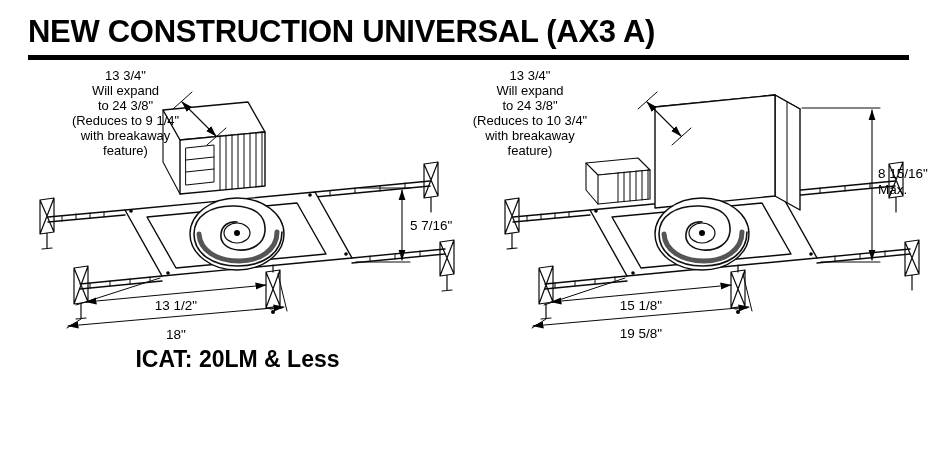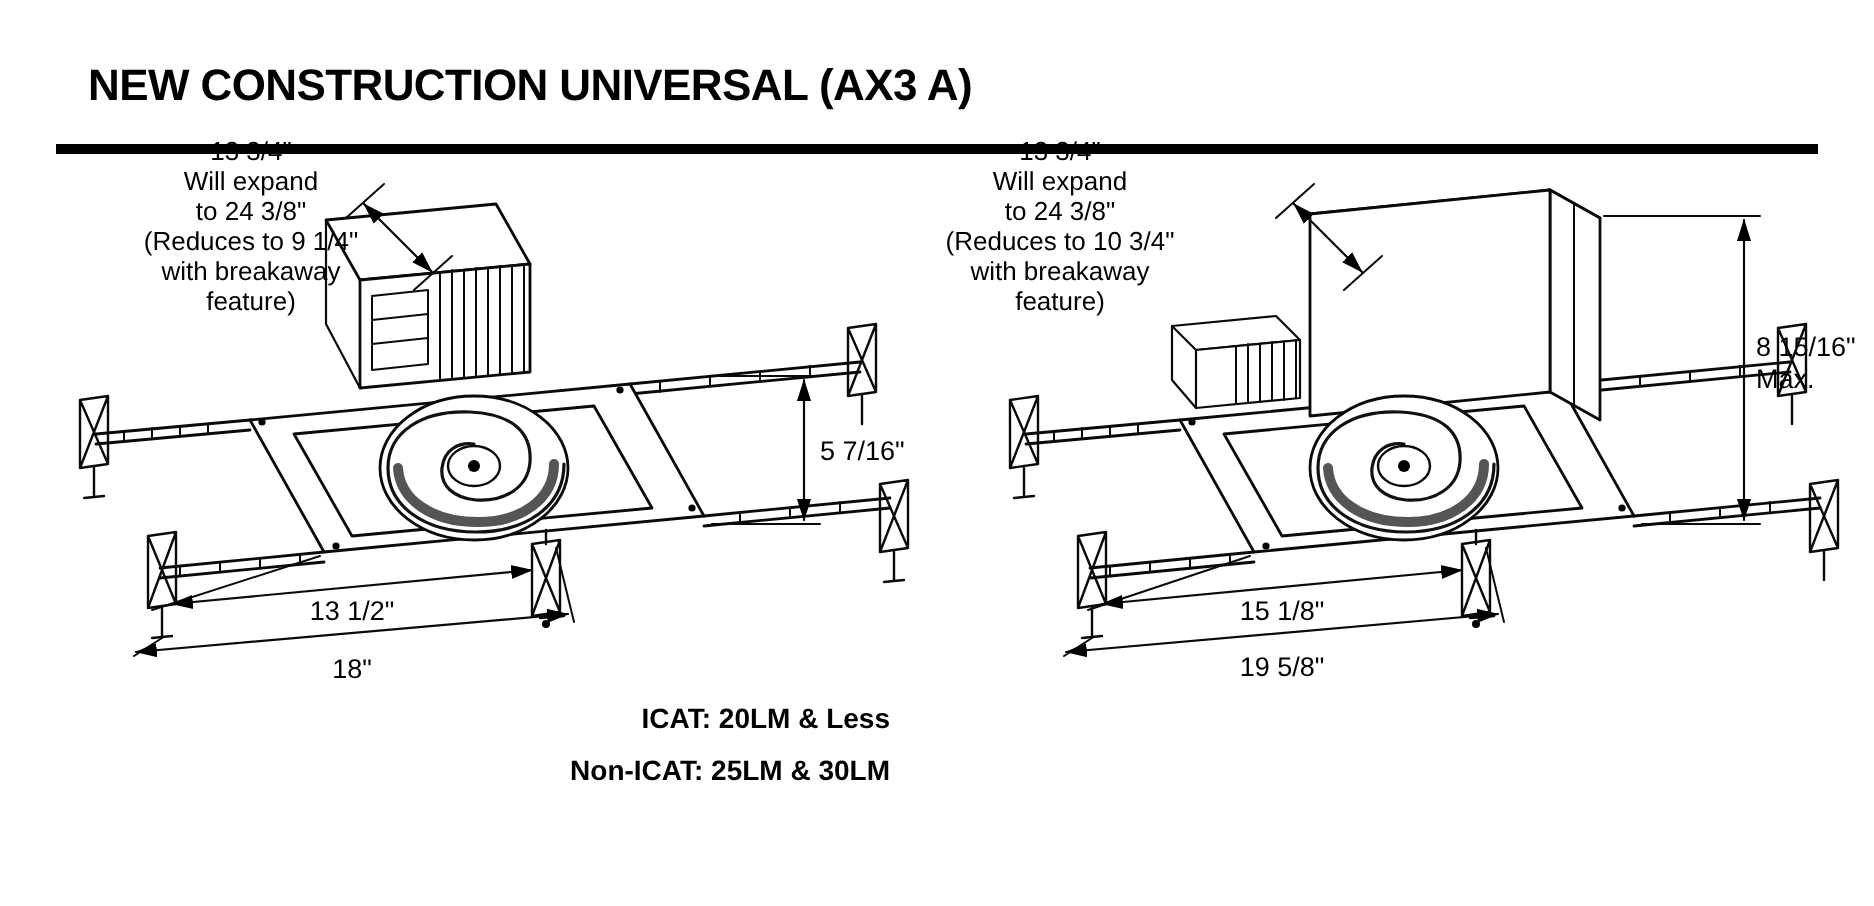--- a/index.html
+++ b/index.html
@@ -2,34 +2,34 @@
 <html><head>
 <meta charset="utf-8">
 <style>
   html,body{margin:0;padding:0;}
   body{
     width:937px;height:453px;position:relative;overflow:hidden;
     background:#ffffff;color:#000;
     font-family:"Liberation Sans", sans-serif;
   }
   .header{position:absolute;left:28px;top:14px;width:881px;}
-  .page-title{font-size:22px;font-weight:700;letter-spacing:-0.3px;margin:16px;color:#000;}
+  .page-title{font-size:31px;font-weight:700;letter-spacing:-0.3px;margin:0;color:#000;}
   .title-rule{height:5px;background:#000;margin-top:5px;}
   .figure{position:absolute;top:62px;}
   .figure svg{position:absolute;left:0;top:0;}
   #fig-left{left:30px;width:450px;height:350px;}
   #fig-right{left:450px;width:487px;height:350px;}
   .note{
     position:absolute;text-align:center;font-size:13px;line-height:15px;color:#000;
   }
   #fig-left .note{left:8px;top:6px;width:175px;}
   #fig-right .note{left:0px;top:6px;width:160px;}
   .dim-label{position:absolute;font-size:13.5px;color:#000;white-space:nowrap;}
   .dim-center{text-align:center;}
-  .caption{position:absolute;text-align:right;font-weight:700;font-size:14px;line-height:26px;}
+  .caption{position:absolute;text-align:center;font-weight:700;font-size:23px;line-height:26px;}
   #fig-left .caption{left:0;top:284px;width:415px;}
   #fig-right .caption{left:0;top:292px;width:487px;}
 </style>
 </head>
 <body>
 
 <div class="header">
   <h1 class="page-title">NEW CONSTRUCTION UNIVERSAL (AX3 A)</h1>
   <div class="title-rule"></div>
 </div>
@@ -111,21 +111,20 @@
     <div>with breakaway</div>
     <div>feature)</div>
   </div>
 
   <div class="dim-label" style="left:380px;top:156px;">5 7/16"</div>
   <div class="dim-label dim-center" style="left:106px;top:236px;width:80px;">13 1/2"</div>
   <div class="dim-label dim-center" style="left:116px;top:265px;width:60px;">18"</div>
 
   <div class="caption">
     <div>ICAT: 20LM &amp; Less</div>
-    <div>Non-ICAT: 25LM &amp; 30LM</div>
   </div>
 </div>
 
 <div class="figure" id="fig-right">
   <svg viewBox="0 0 487 345" width="487" height="345">
     <defs>
       <marker id="ahR" viewBox="0 0 10 10" refX="9.5" refY="5" markerWidth="10" markerHeight="10" orient="auto-start-reverse">
         <path d="M0,1.8 L10,5 L0,8.2 Z" fill="#000"></path>
       </marker>
     </defs>

